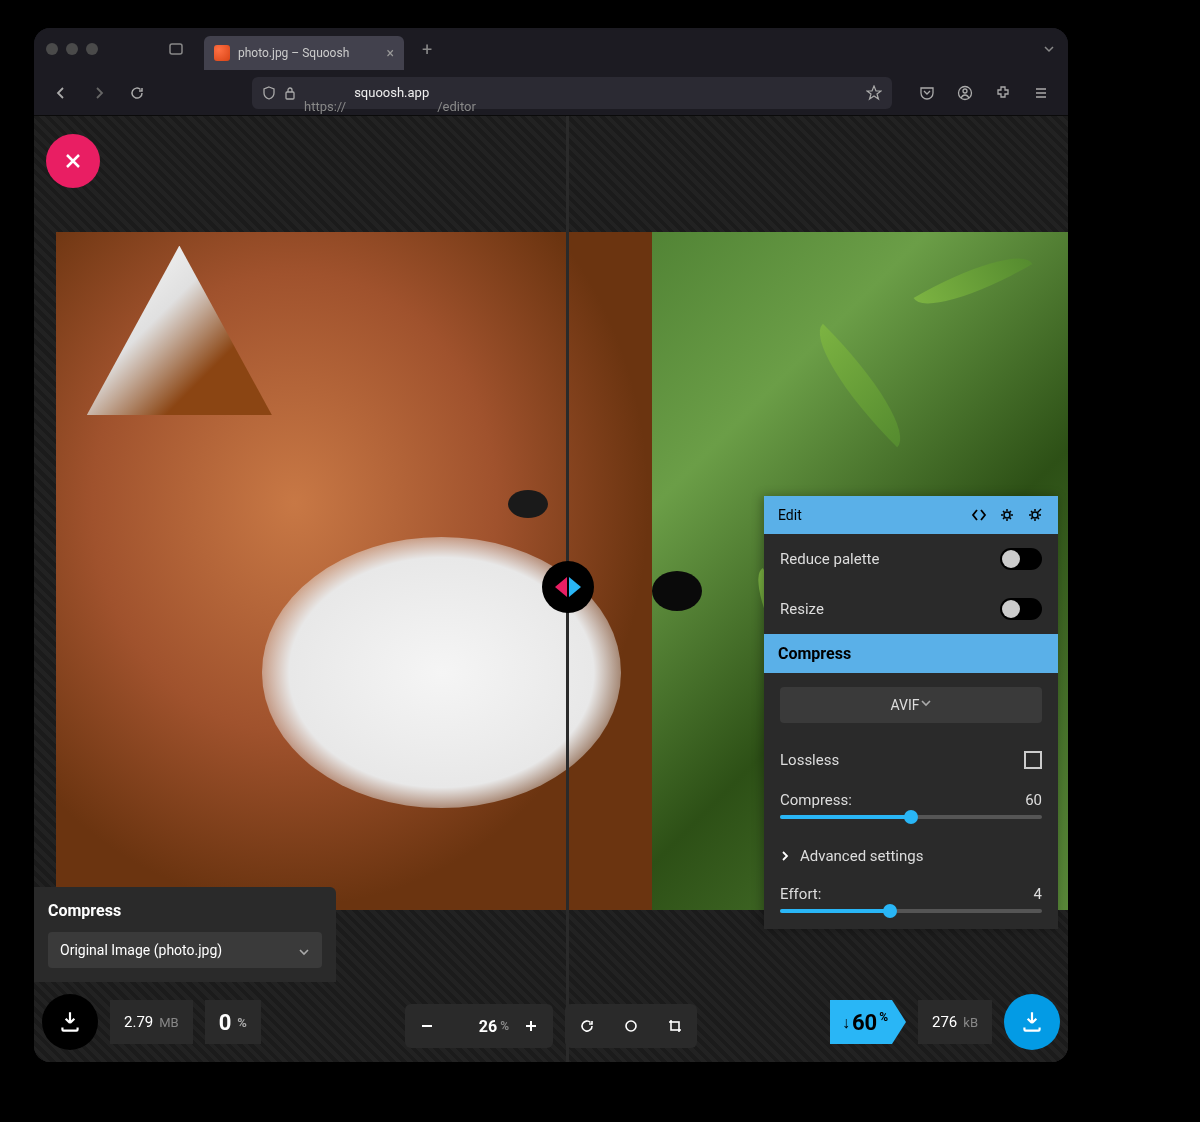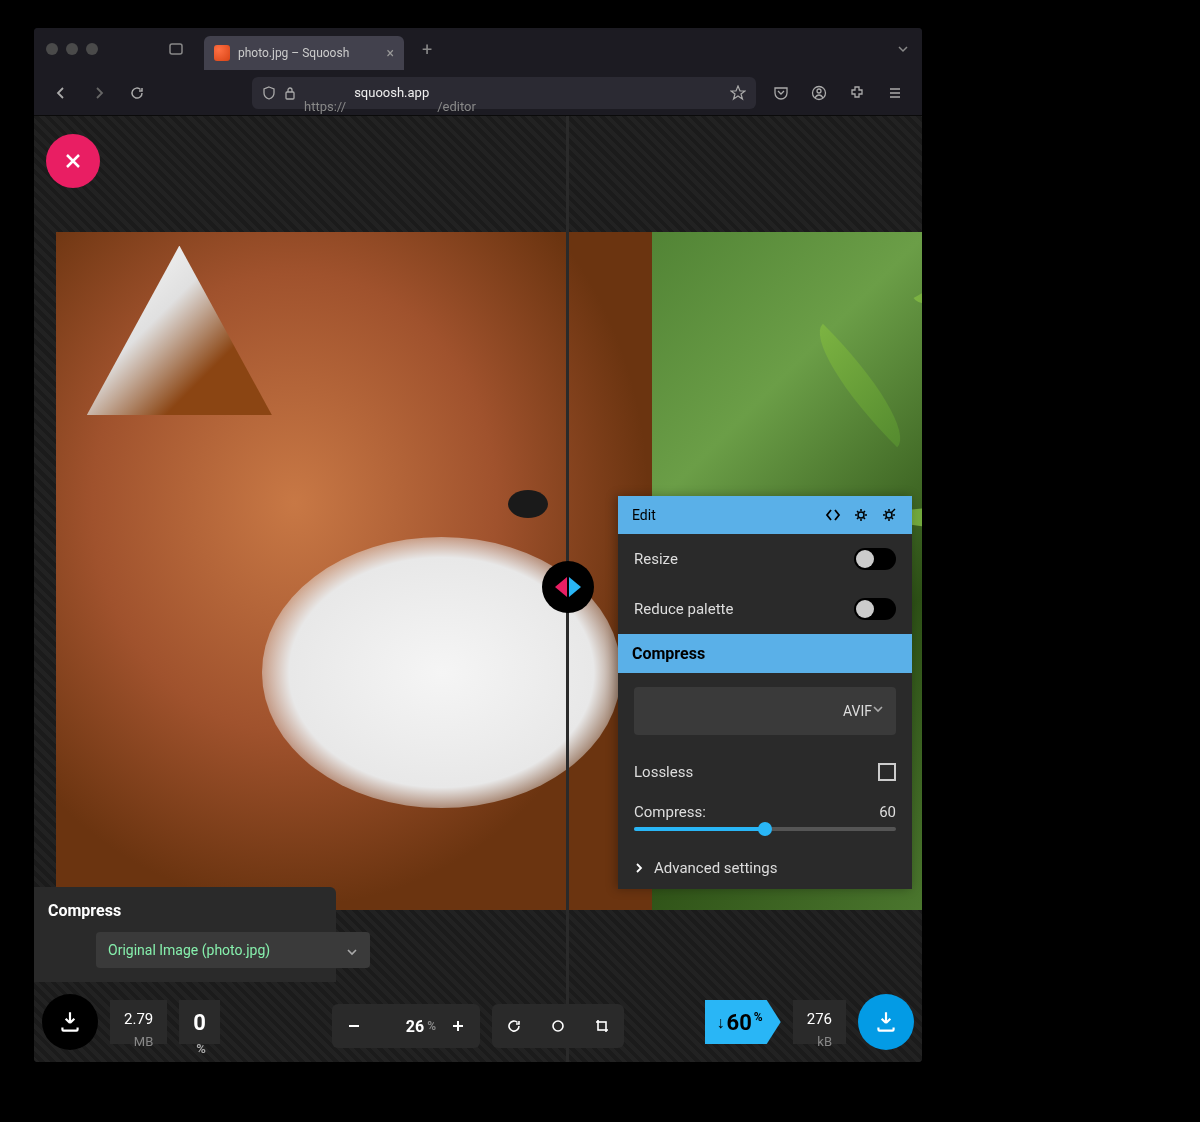--- a/index.html
+++ b/index.html
@@ -1,19 +1,19 @@
 <!DOCTYPE html>
 <html><head>
 <meta charset="utf-8">
 <style>
 * { margin: 0; padding: 0; box-sizing: border-box; font-family: -apple-system, BlinkMacSystemFont, "Segoe UI", Roboto, sans-serif; }
 body { background: #000; width: 1200px; height: 1122px; overflow: hidden; position: relative; }
 
 
-.window { position: absolute; top: 28px; left: 34px; width: 888px; height: 1034px; background: #1c1b22; border-radius: 4px; overflow: hidden; box-shadow: 0 10px 40px rgba(0,0,0,.5); }
+.window { position: absolute; top: 28px; left: 34px; width: 1034px; height: 1034px; background: #1c1b22; border-radius: 16px; overflow: hidden; box-shadow: 0 10px 40px rgba(0,0,0,.5); }
 
 
 .titlebar { height: 42px; background: #1c1b22; display: flex; align-items: center; padding: 0 12px; gap: 8px; }
 .traffic { display: flex; gap: 8px; margin-right: 8px; }
 .tl { width: 12px; height: 12px; border-radius: 50%; background: #4a4a4a; }
 .tab-drop { width: 24px; height: 24px; display: flex; align-items: center; justify-content: center; color: #888; margin-left: 50px; margin-right: 8px; }
 .tab { display: flex; align-items: center; gap: 8px; background: #42414d; padding: 6px 10px; border-radius: 6px 6px 0 0; height: 34px; margin-top: 8px; min-width: 200px; }
 .tab .favicon { width: 16px; height: 16px; background: radial-gradient(circle at 30% 30%, #ff7043, #d84315); border-radius: 3px; }
 .tab .title { color: #ccc; font-size: 12px; flex: 1; }
 .tab .close { color: #999; font-size: 14px; cursor: pointer; }
@@ -54,28 +54,28 @@
 
 
 .vdivider { position: absolute; left: 532px; top: 0; width: 3px; height: 100%; background: #2a2a2a; z-index: 10; }
 .compare-handle { position: absolute; left: 508px; top: 445px; width: 52px; height: 52px; background: #000; border-radius: 50%; display: flex; align-items: center; justify-content: center; z-index: 15; cursor: ew-resize; }
 .compare-handle .tri-l { width: 0; height: 0; border-top: 10px solid transparent; border-bottom: 10px solid transparent; border-right: 12px solid #e91e63; margin-right: 2px; }
 .compare-handle .tri-r { width: 0; height: 0; border-top: 10px solid transparent; border-bottom: 10px solid transparent; border-left: 12px solid #29b6f6; }
 
 
 .left-panel { position: absolute; left: 0; bottom: 80px; width: 302px; background: #2a2a2a; padding: 14px; border-radius: 0 6px 0 0; }
 .left-panel h3 { color: #fff; font-size: 16px; font-weight: 700; margin-bottom: 12px; }
-.select { width: 100%; background: #3a3a3a; color: #86efac; border: none; padding: 10px 12px; border-radius: 4px; font-size: 14px; display: flex; align-items: flex-end; justify-content: space-between; cursor: pointer; margin-left: 48px; }
+.select { width: 100%; background: #3a3a3a; color: #ffffff; border: none; padding: 10px 12px; border-radius: 4px; font-size: 14px; display: flex; align-items: flex-end; justify-content: space-between; cursor: pointer; }
 .select .chev { color: #aaa; }
 
 
 .bl-stats { position: absolute; left: 8px; bottom: 12px; display: flex; align-items: center; gap: 12px; }
 .dl-btn { width: 56px; height: 56px; background: #000; border-radius: 50%; display: flex; align-items: center; justify-content: center; cursor: pointer; }
 .dl-btn svg { fill: #fff; }
-.stat-box { background: #2a2a2a; padding: 10px 14px; height: 44px; display: flex; align-items: flex-end; gap: 6px; color: #fff; font-size: 15px; flex-direction: column; }
+.stat-box { background: #2a2a2a; padding: 10px 14px; height: 44px; display: flex; align-items: center; gap: 6px; color: #fff; font-size: 15px; }
 .stat-box .unit { color: #888; font-size: 13px; }
 .stat-box.ratio { font-size: 22px; font-weight: 700; }
 .stat-box.ratio .pct { font-size: 13px; vertical-align: super; color: #aaa; }
 .arrow-badge { background: #29b6f6; color: #000; padding: 8px 18px 8px 12px; height: 44px; display: flex; align-items: center; clip-path: polygon(0 0, calc(100% - 14px) 0, 100% 50%, calc(100% - 14px) 100%, 0 100%); font-size: 22px; font-weight: 700; gap: 2px; }
 .arrow-badge .darr { font-size: 16px; font-weight: 400; }
 .arrow-badge .pct { font-size: 12px; margin-top: -10px; }
 
 
 .br-stats { position: absolute; right: 8px; bottom: 12px; display: flex; align-items: center; gap: 12px; }
 .dl-btn.blue { background: #039be5; }
@@ -94,21 +94,21 @@
 .edit-panel { position: absolute; right: 10px; top: 380px; width: 294px; background: #2a2a2a; border-radius: 0; z-index: 25; box-shadow: -2px 0 10px rgba(0,0,0,.3); }
 .edit-header { background: #5ab0e8; color: #000; padding: 10px 14px; display: flex; align-items: center; justify-content: space-between; }
 .edit-header h3 { font-size: 14px; font-weight: 400; }
 .edit-header .hdricons { display: flex; gap: 10px; align-items: center; }
 .edit-header .hdricons span { cursor: pointer; }
 .ep-row { padding: 14px 16px; display: flex; align-items: center; justify-content: space-between; color: #ddd; font-size: 15px; }
 .toggle { width: 42px; height: 22px; background: #000; border-radius: 11px; position: relative; cursor: pointer; }
 .toggle .knob { position: absolute; left: 2px; top: 2px; width: 18px; height: 18px; background: #ccc; border-radius: 50%; }
 .compress-hdr { background: #5ab0e8; color: #000; padding: 10px 14px; font-size: 16px; font-weight: 700; }
 .ep-sel-wrap { padding: 14px 16px; }
-.ep-select { width: 100%; background: #3a3a3a; color: #ddd; border: none; padding: 16px 12px; border-radius: 4px; font-size: 14px; display: flex; justify-content: flex-end; cursor: pointer; }
+.ep-select { width: 100%; background: #3a3a3a; color: #ddd; border: none; padding: 10px 12px; border-radius: 4px; font-size: 14px; display: flex; justify-content: center; cursor: pointer; }
 .ep-check { width: 18px; height: 18px; border: 2px solid #ccc; cursor: pointer; }
 .ep-slider-row { padding: 8px 16px 16px; color: #ddd; }
 .ep-slider-row .srow-top { display: flex; justify-content: space-between; font-size: 15px; margin-bottom: 6px; }
 .slider { position: relative; height: 4px; background: #555; border-radius: 2px; }
 .slider .fill { position: absolute; height: 100%; background: #29b6f6; border-radius: 2px; }
 .slider .thumb { position: absolute; top: -5px; width: 14px; height: 14px; background: #29b6f6; border-radius: 50%; margin-left: -7px; cursor: pointer; }
 .adv-row { padding: 12px 16px; display: flex; align-items: center; gap: 10px; color: #ddd; font-size: 15px; cursor: pointer; }
 .adv-row .chev { color: #fff; }
 
 svg { display: block; }
@@ -333,28 +333,28 @@
             <svg width="18" height="18" viewBox="0 0 18 18">
                 <circle cx="9" cy="9" r="3" fill="none" stroke="#000" stroke-width="1.5"></circle>
                 <path d="M9 3v2M9 13v2M3 9h2M13 9h2M5 5l1.4 1.4M11.6 11.6L13 13M13 5l-1.4 1.4M6.4 11.6L5 13" stroke="#000" stroke-width="1.5"></path>
                 <path d="M15 3l-2 2" stroke="#000" stroke-width="1.5"></path>
               </svg>
           </span>
         </div>
       </div>
 
       <div class="ep-row">
-        <span>Resize</span>
+        <span>Reduce palette</span>
         <div class="toggle">
             <div class="knob"></div>
           </div>
       </div>
 
       <div class="ep-row">
-        <span>Reduce palette</span>
+        <span>Resize</span>
         <div class="toggle">
             <div class="knob"></div>
           </div>
       </div>
 
       <div class="compress-hdr">Compress</div>
 
       <div class="ep-sel-wrap">
         <div class="ep-select">
           <span>AVIF</span>
@@ -384,16 +384,26 @@
 
       <div class="adv-row">
         <span class="chev">
           <svg width="10" height="12" viewBox="0 0 10 12">
               <path d="M3 2l4 4-4 4" stroke="#fff" stroke-width="1.8" fill="none"></path>
             </svg>
         </span>
         <span>Advanced settings</span>
       </div>
 
+      <div class="ep-slider-row">
+        <div class="srow-top">
+          <span>Effort:</span>
+          <span>4</span>
+        </div>
+        <div class="slider">
+          <div class="fill" style="width:42%"></div>
+          <div class="thumb" style="left:42%"></div>
+        </div>
+      </div>
     </div>
 
   </div>
 </div>
 
 </body></html>

